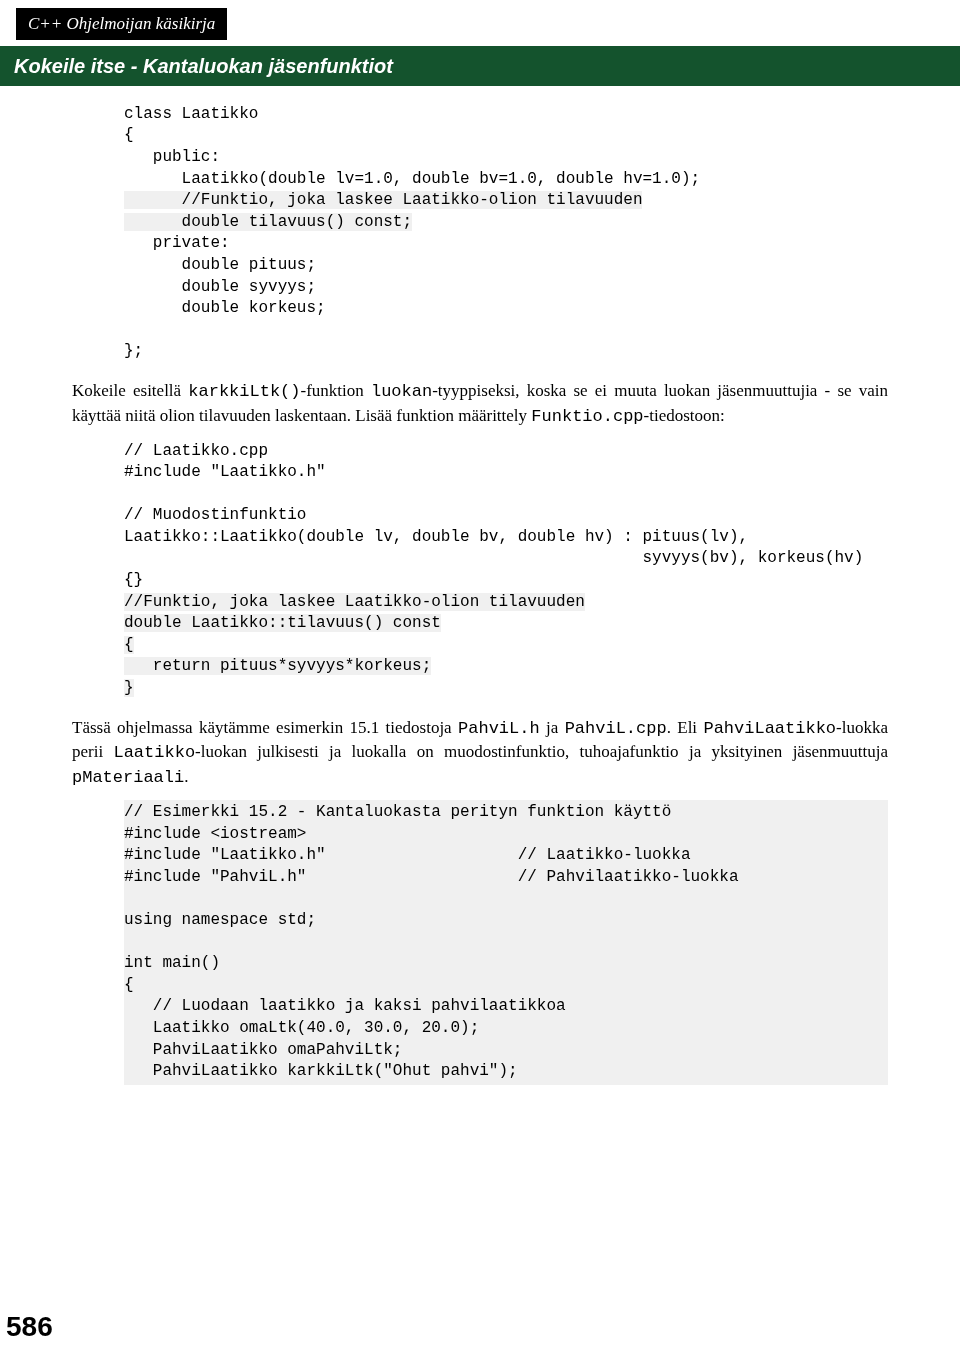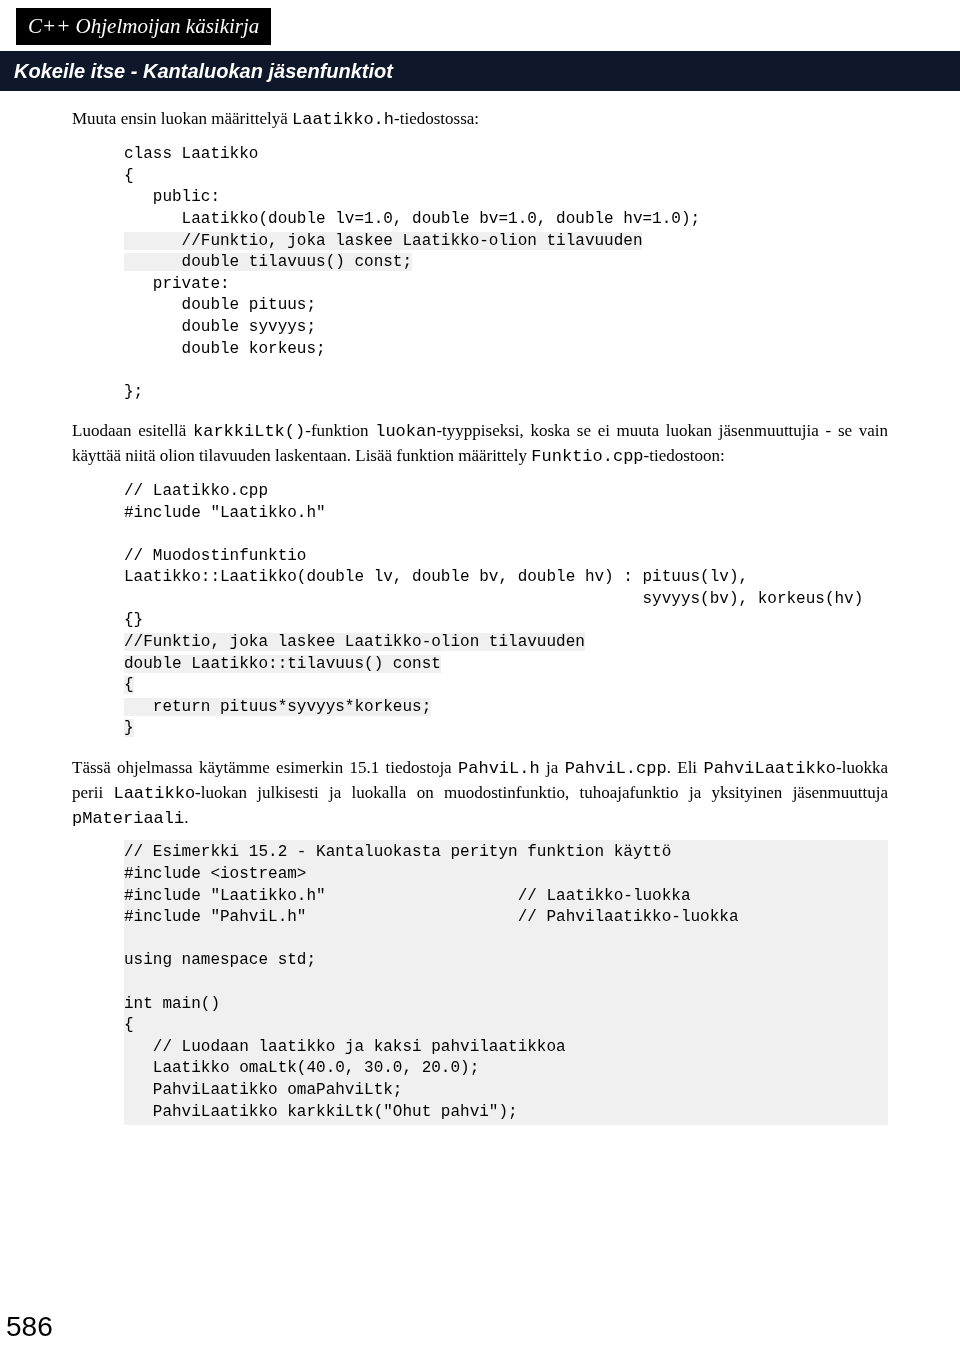--- a/index.html
+++ b/index.html
@@ -1,53 +1,50 @@
 <!DOCTYPE html>
 <html><head>
 <meta charset="utf-8">
 <style>
   html,body{margin:0;padding:0;background:#fff;color:#000;}
   body{font-family:Georgia,"Times New Roman",serif;font-size:17px;line-height:1.4;width:960px;}
   .page{position:relative;min-height:1356px;padding:0;}
-  .book-title-box{display:inline-block;background:#000;color:#fff;font-style:italic;font-family:Georgia,serif;font-size:21px;padding:4px 12px;margin:8px 0 0 16px;}
-  .section-bar{background:#0f172a;color:#fff;font-weight:bold;font-style:italic;font-family:Arial,Helvetica,sans-serif;font-size:20px;padding:6px 14px;margin:6px 0 16px 0;}
+  .book-title-box{display:inline-block;background:#000;color:#fff;font-style:italic;font-family:Georgia,serif;font-size:17px;padding:4px 12px;margin:8px 0 0 16px;}
+  .section-bar{background:#14532d;color:#fff;font-weight:bold;font-style:italic;font-family:Arial,Helvetica,sans-serif;font-size:20px;padding:6px 14px;margin:6px 0 16px 0;}
   .content{padding:0 72px 0 72px;}
   .para{margin:10px 0;text-align:justify;}
   .mono{font-family:"Courier New",Courier,monospace;}
   .code-block{font-family:"Courier New",Courier,monospace;font-size:16px;line-height:1.35;white-space:pre;margin:10px 0 14px 52px;padding:2px 0;}
   .shade{background:#f0f0f0;}
-  .pagenum{position:absolute;left:6px;bottom:10px;font-size:28px;font-weight:normal;font-family:Arial,Helvetica,sans-serif;}
+  .pagenum{position:absolute;left:6px;bottom:10px;font-size:28px;font-weight:bold;font-family:Arial,Helvetica,sans-serif;}
 </style>
 </head>
 <body>
 
 <div class="page">
   <div class="book-title-box">C++ Ohjelmoijan käsikirja</div>
   <div class="section-bar">Kokeile itse - Kantaluokan jäsenfunktiot</div>
 
   <div class="content">
-    <div class="para">
-      <span>Muuta ensin luokan määrittelyä </span><span class="mono">Laatikko.h</span><span>-tiedostossa:</span>
-    </div>
 
     <div class="code-block"><span>class Laatikko
 {
    public:
       Laatikko(double lv=1.0, double bv=1.0, double hv=1.0);</span><span class="shade">
       //Funktio, joka laskee Laatikko-olion tilavuuden
       double tilavuus() const;</span><span>
    private:
       double pituus;
       double syvyys;
       double korkeus;
 
 };</span></div>
 
     <div class="para">
-      <span>Luodaan esitellä </span><span class="mono">karkkiLtk()</span><span>-funktion </span><span class="mono">luokan</span><span>-tyyppiseksi, koska se ei muuta luokan jäsenmuuttujia - se vain käyttää niitä olion tilavuuden laskentaan. Lisää funktion määrittely </span><span class="mono">Funktio.cpp</span><span>-tiedostoon:</span>
+      <span>Kokeile esitellä </span><span class="mono">karkkiLtk()</span><span>-funktion </span><span class="mono">luokan</span><span>-tyyppiseksi, koska se ei muuta luokan jäsenmuuttujia - se vain käyttää niitä olion tilavuuden laskentaan. Lisää funktion määrittely </span><span class="mono">Funktio.cpp</span><span>-tiedostoon:</span>
     </div>
 
     <div class="code-block"><span>// Laatikko.cpp
 #include "Laatikko.h"
 
 // Muodostinfunktio
 Laatikko::Laatikko(double lv, double bv, double hv) : pituus(lv),
                                                       syvyys(bv), korkeus(hv)
 {}</span><span class="shade">
 //Funktio, joka laskee Laatikko-olion tilavuuden

